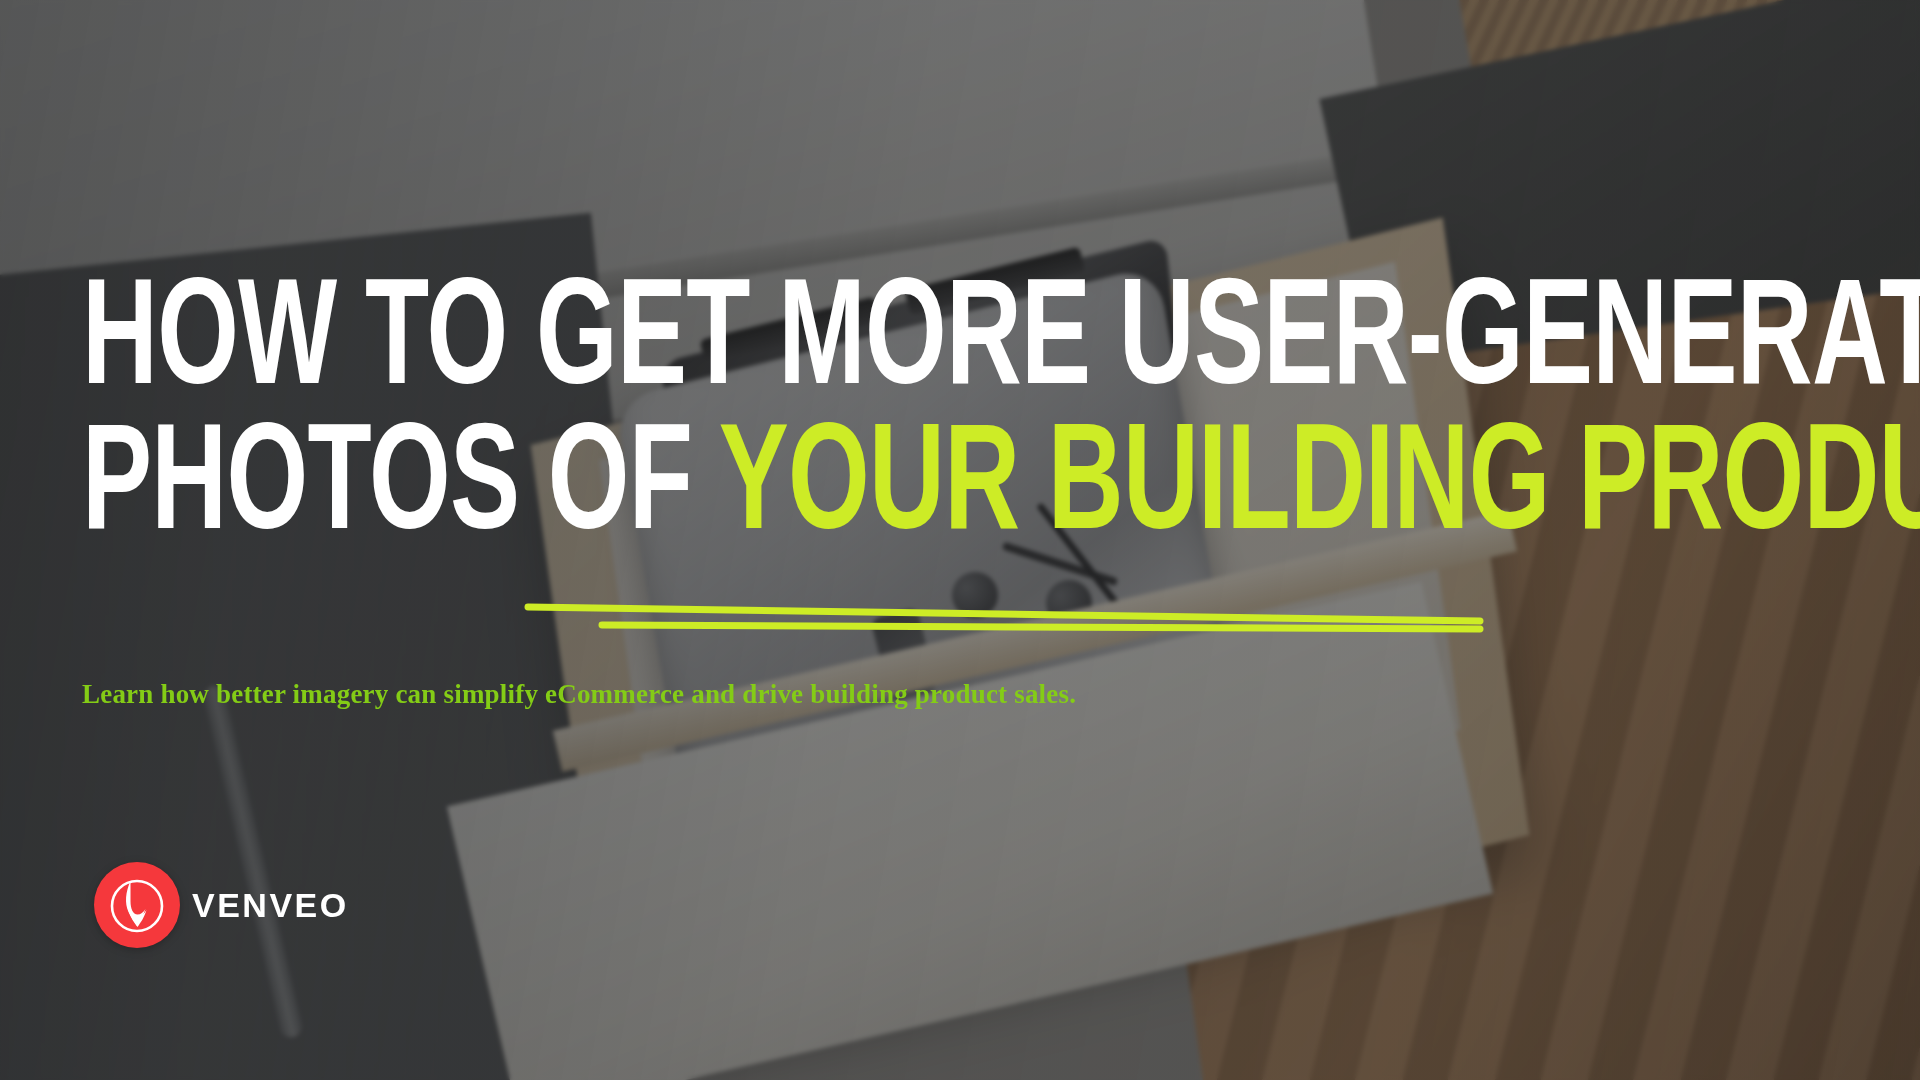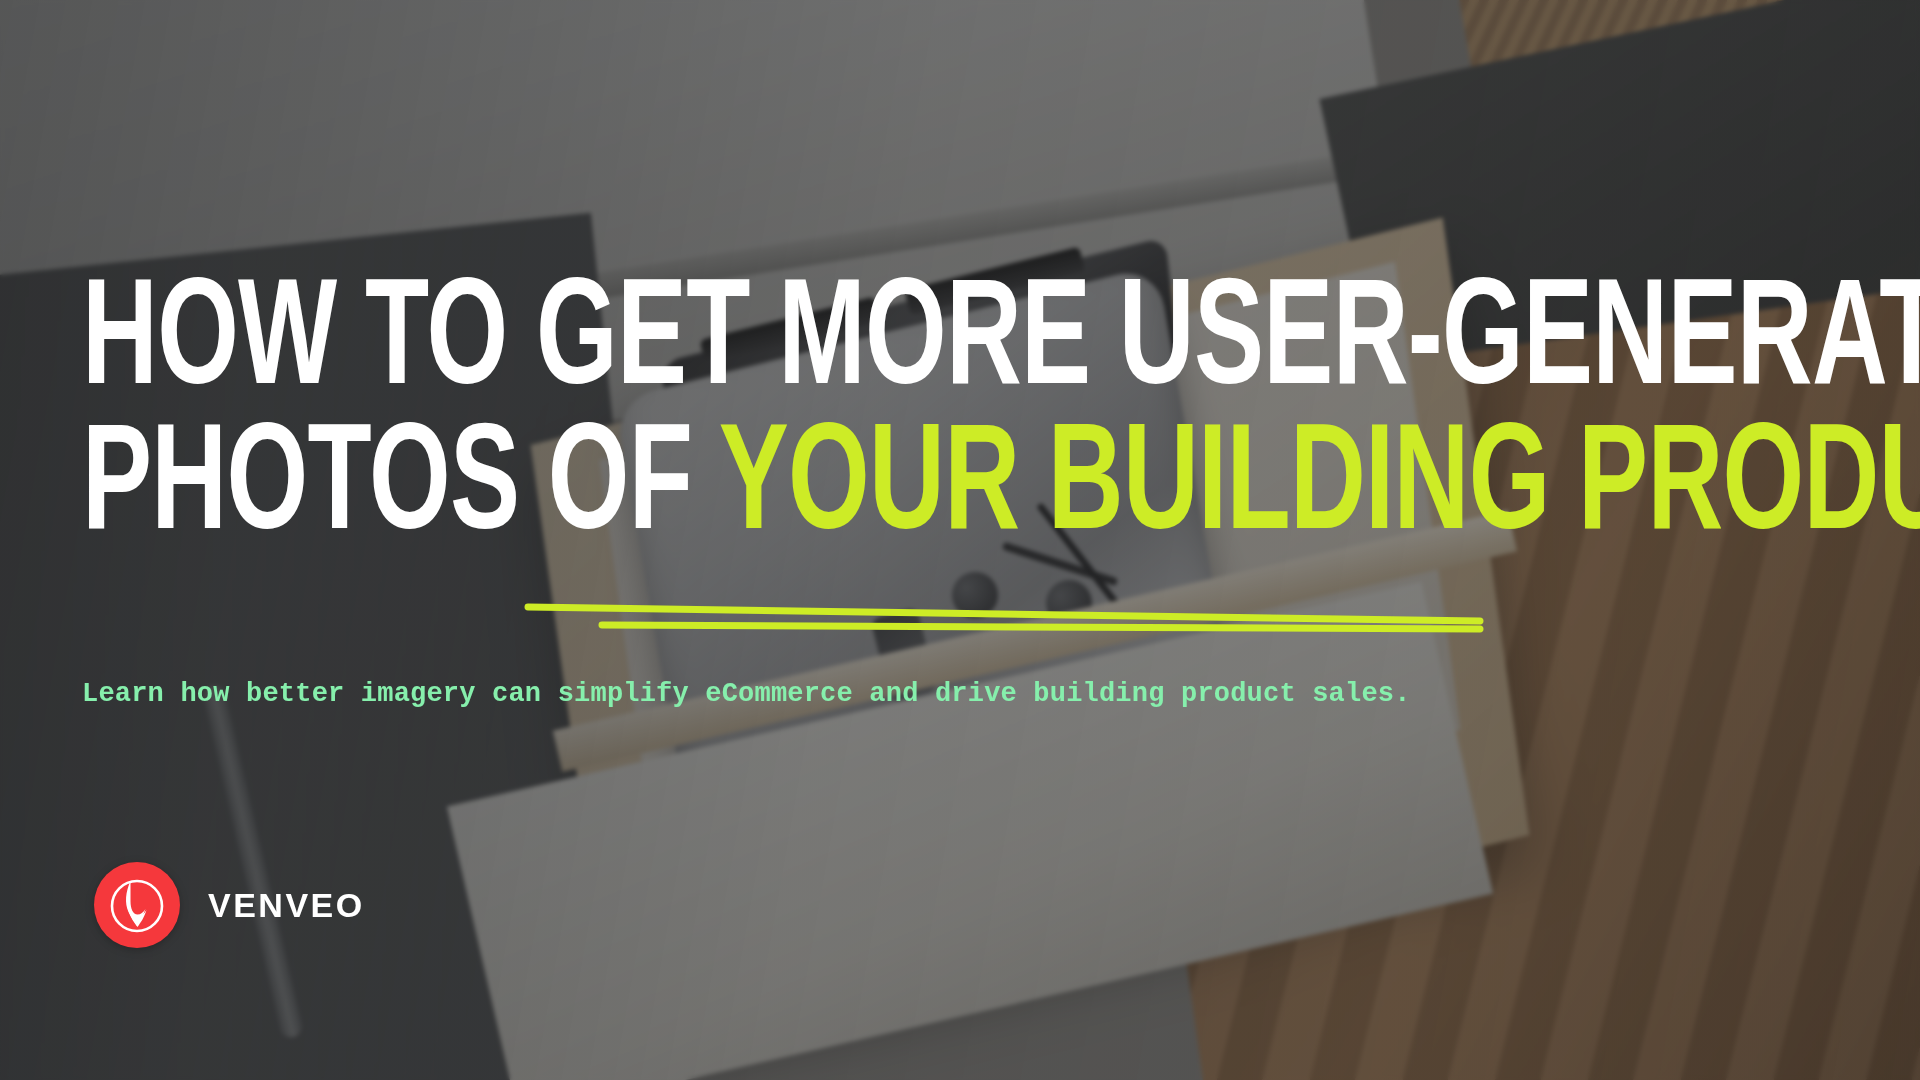--- a/index.html
+++ b/index.html
@@ -163,31 +163,31 @@
 
   
   .underline-wrap{
     position:absolute;left:470px;top:555px;width:1010px;height:70px;
     pointer-events:none;
   }
   .underline-wrap svg{display:block;width:100%;height:100%;overflow:visible;}
 
   .subtitle{
     position:absolute;left:82px;top:652px;
-    font-family:Liberation Mono, monospace;
+    font-family:Liberation Serif, serif;
     font-weight:700;
     font-size:27px;
     letter-spacing:.2px;
-    color:#86efac;
+    color:#84cc16;
     white-space:nowrap;
   }
 
   .brand{
     position:absolute;left:94px;top:862px;
-    display:flex;align-items:center;gap:28px;
+    display:flex;align-items:center;gap:12px;
   }
   .brand-mark{
     width:86px;height:86px;border-radius:50%;
     background:#f5383c;
     display:flex;align-items:center;justify-content:center;
     box-shadow:0 2px 8px rgba(0,0,0,.25);
     flex:0 0 auto;
   }
   .brand-mark svg{display:block;}
   .brand-name{

